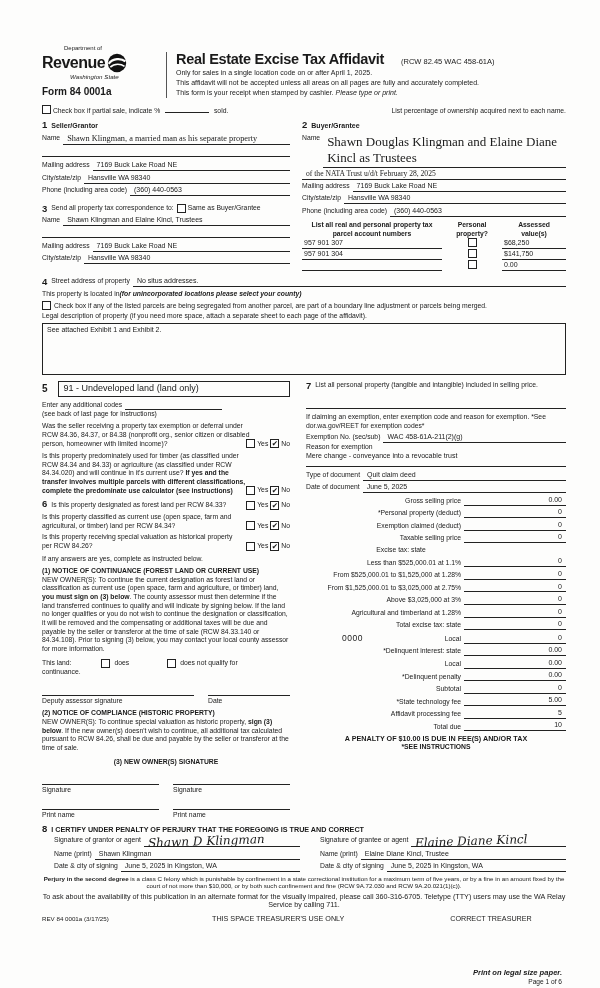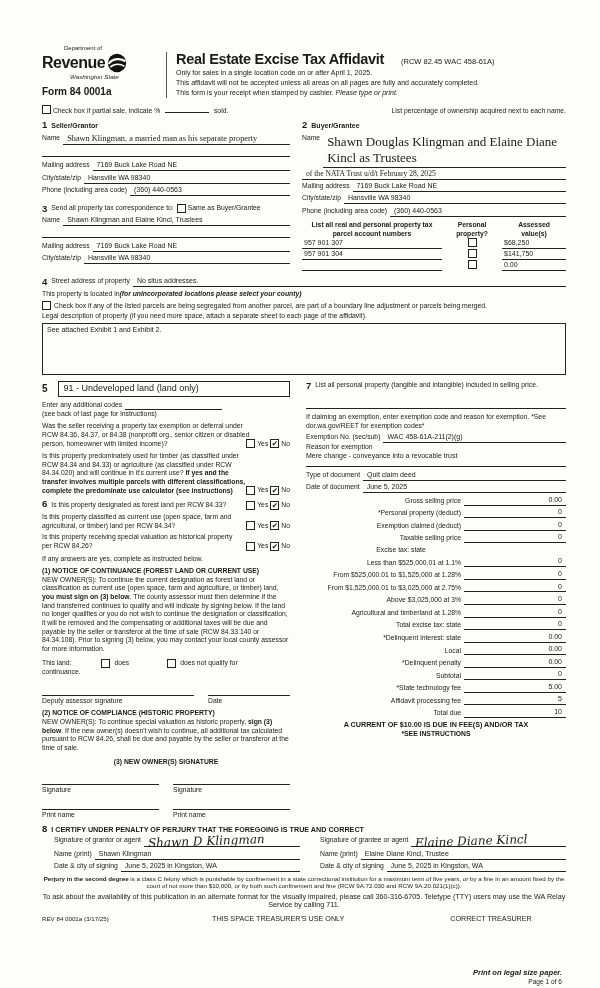--- a/index.html
+++ b/index.html
@@ -404,20 +404,25 @@
         </div>
       <div class="taxrow">
           <span class="taxlbl">Agricultural and timberland at 1.28%</span>
           <span class="taxline fill">0</span>
         </div>
       <div class="taxrow">
           <span class="taxlbl">Total excise tax: state</span>
           <span class="taxline fill">0</span>
         </div>
       <div class="taxrow">
+          <span class="taxprefix">0000</span>
+          <span class="taxlbl">Local</span>
+          <span class="taxline fill">0</span>
+        </div>
+      <div class="taxrow">
           <span class="taxlbl">*Delinquent interest: state</span>
           <span class="taxline fill">0.00</span>
         </div>
       <div class="taxrow">
           <span class="taxlbl">Local</span>
           <span class="taxline fill">0.00</span>
         </div>
       <div class="taxrow">
           <span class="taxlbl">*Delinquent penalty</span>
           <span class="taxline fill">0.00</span>
@@ -432,21 +437,21 @@
         </div>
       <div class="taxrow">
           <span class="taxlbl">Affidavit processing fee</span>
           <span class="taxline fill">5</span>
         </div>
       <div class="taxrow">
           <span class="taxlbl">Total due</span>
           <span class="taxline fill">10</span>
         </div>
 
-      <div class="minnote">A CURRENT OF $10.00 IS DUE IN FEE(S) AND/OR TAX</div>
+      <div class="minnote">A PENALTY OF $10.00 IS DUE IN FEE(S) AND/OR TAX</div>
       <div class="seeinstr">*SEE INSTRUCTIONS</div>
     </div>
   </div>
 
   <div class="mt4">
     <div class="sechead">
         <span class="secnum">8</span>
         <span class="sectitle" style="font-size:7.2px;">I CERTIFY UNDER PENALTY OF PERJURY THAT THE FOREGOING IS TRUE AND CORRECT</span>
       </div>
     <div style="display:grid;grid-template-columns:1fr 1fr;column-gap:20px;padding-left:12px;">

